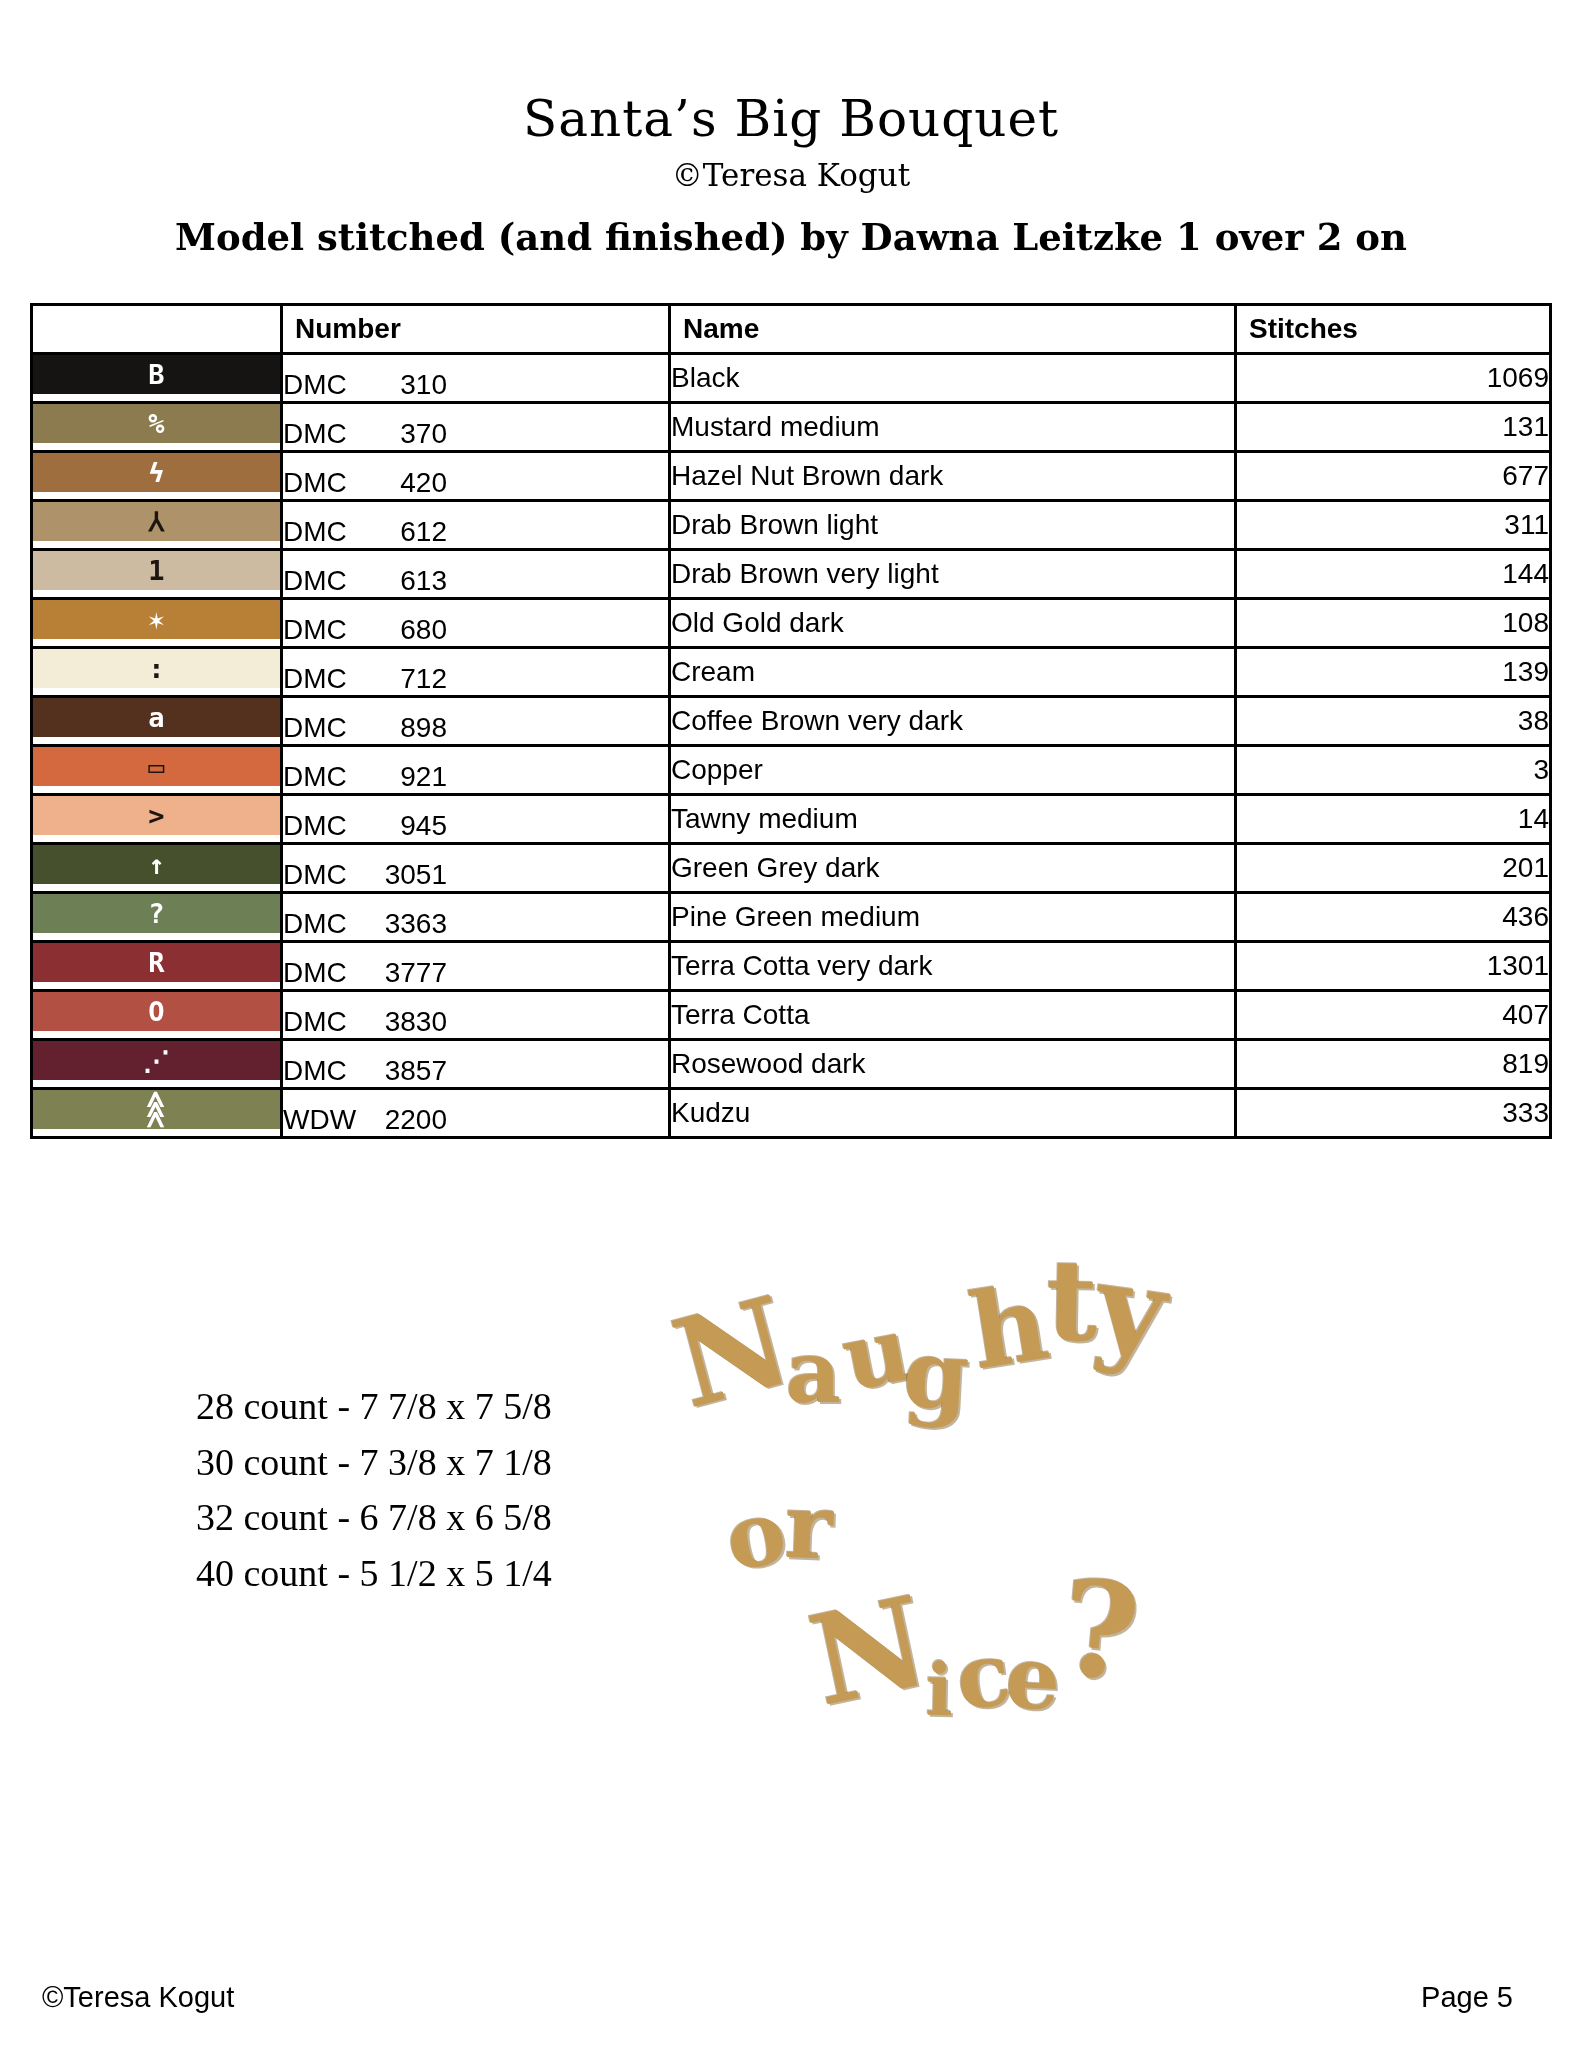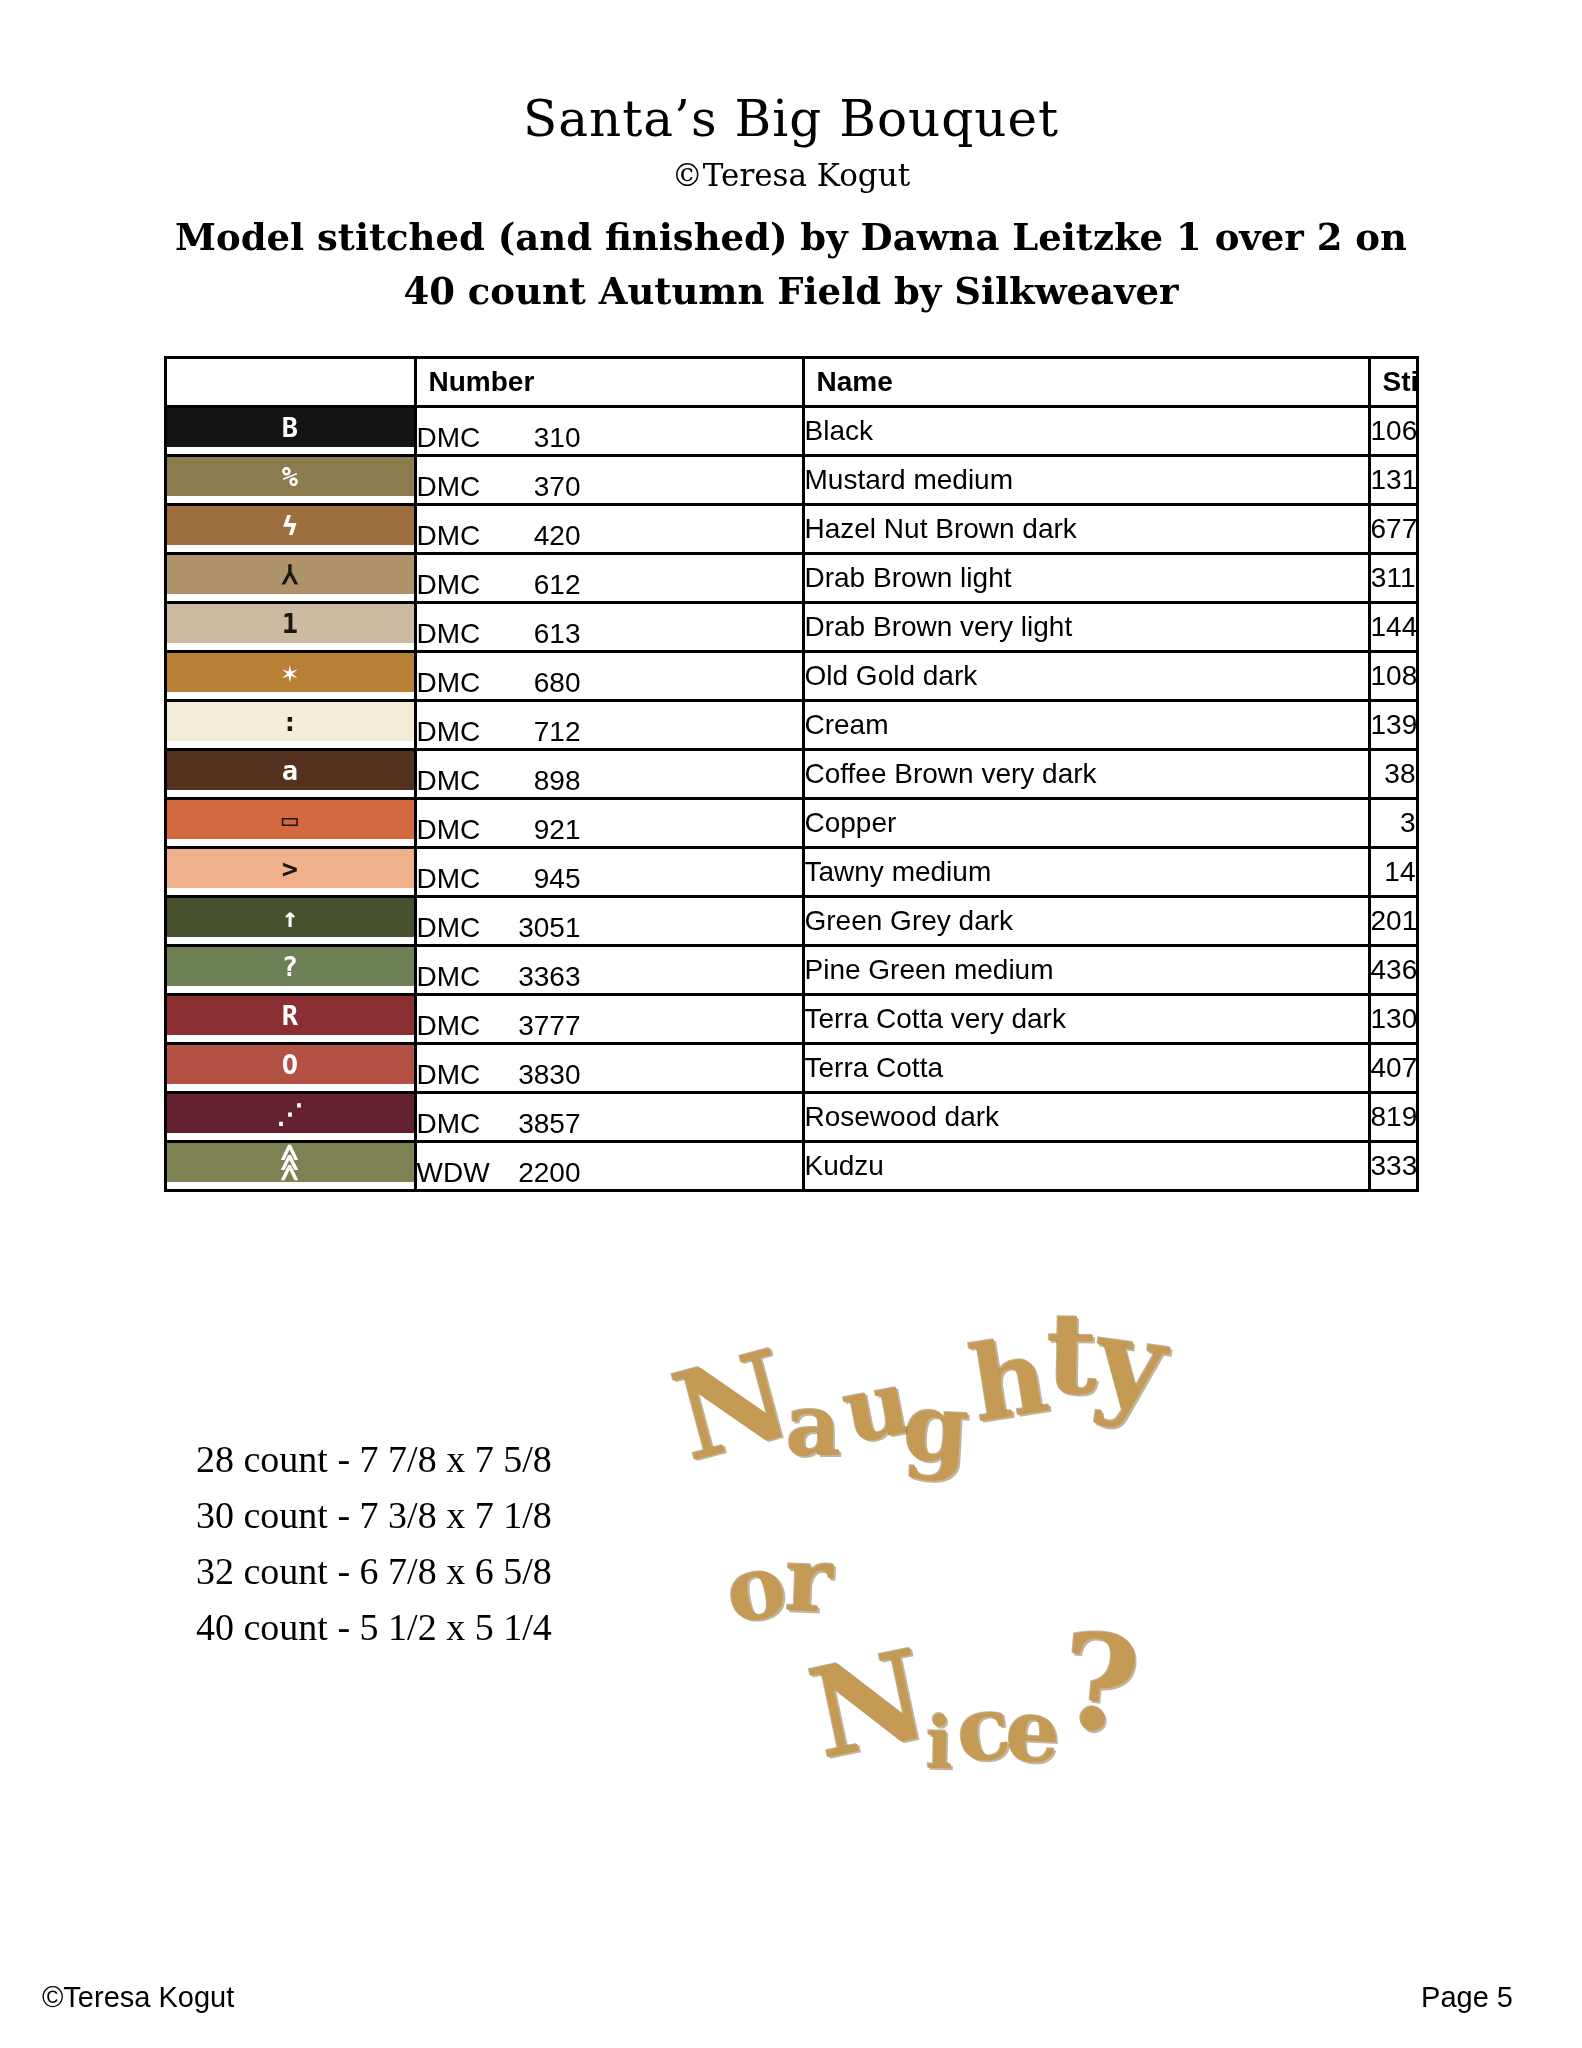--- a/index.html
+++ b/index.html
@@ -11,21 +11,21 @@
 
   
   .header { text-align:center; padding-top:92px; }
   .title { font-size:50px; line-height:1.1; letter-spacing:1px; }
   .byline { font-size:31px; margin-top:10px; }
   .model-line { font-size:37px; line-height:1.45;font-weight:bold; }
   .model-block { margin-top:18px; }
 
   
   table.floss {
-    width:1255px; margin:38px auto 0 auto;
+    width:1522px; margin:38px auto 0 auto;
     border-collapse:collapse; table-layout:fixed;
     font-size:28px;
   }
   table.floss th, table.floss td {
     border:3px solid #000; padding:0; height:44px; overflow:hidden;
   }
   table.floss th {
     text-align:left; font-weight:bold; padding-left:12px; height:46px; font-size:28px;
   }
   .col-sym { width:250px; }
@@ -85,21 +85,20 @@
 </head>
 <body>
 
 <div class="page">
 
   <div class="header typewriter">
     <div class="title">Santa’s Big Bouquet</div>
     <div class="byline">©Teresa Kogut</div>
     <div class="model-block">
       <div class="model-line">Model stitched (and finished) by Dawna Leitzke 1 over 2 on</div>
-      <div class="model-line">40 count Autumn Field by Silkweaver</div>
     </div>
   </div>
 
   <table class="floss">
     <colgroup>
       <col class="col-sym">
         <col class="col-num">
         <col class="col-name">
         <col class="col-st">
     </colgroup>

